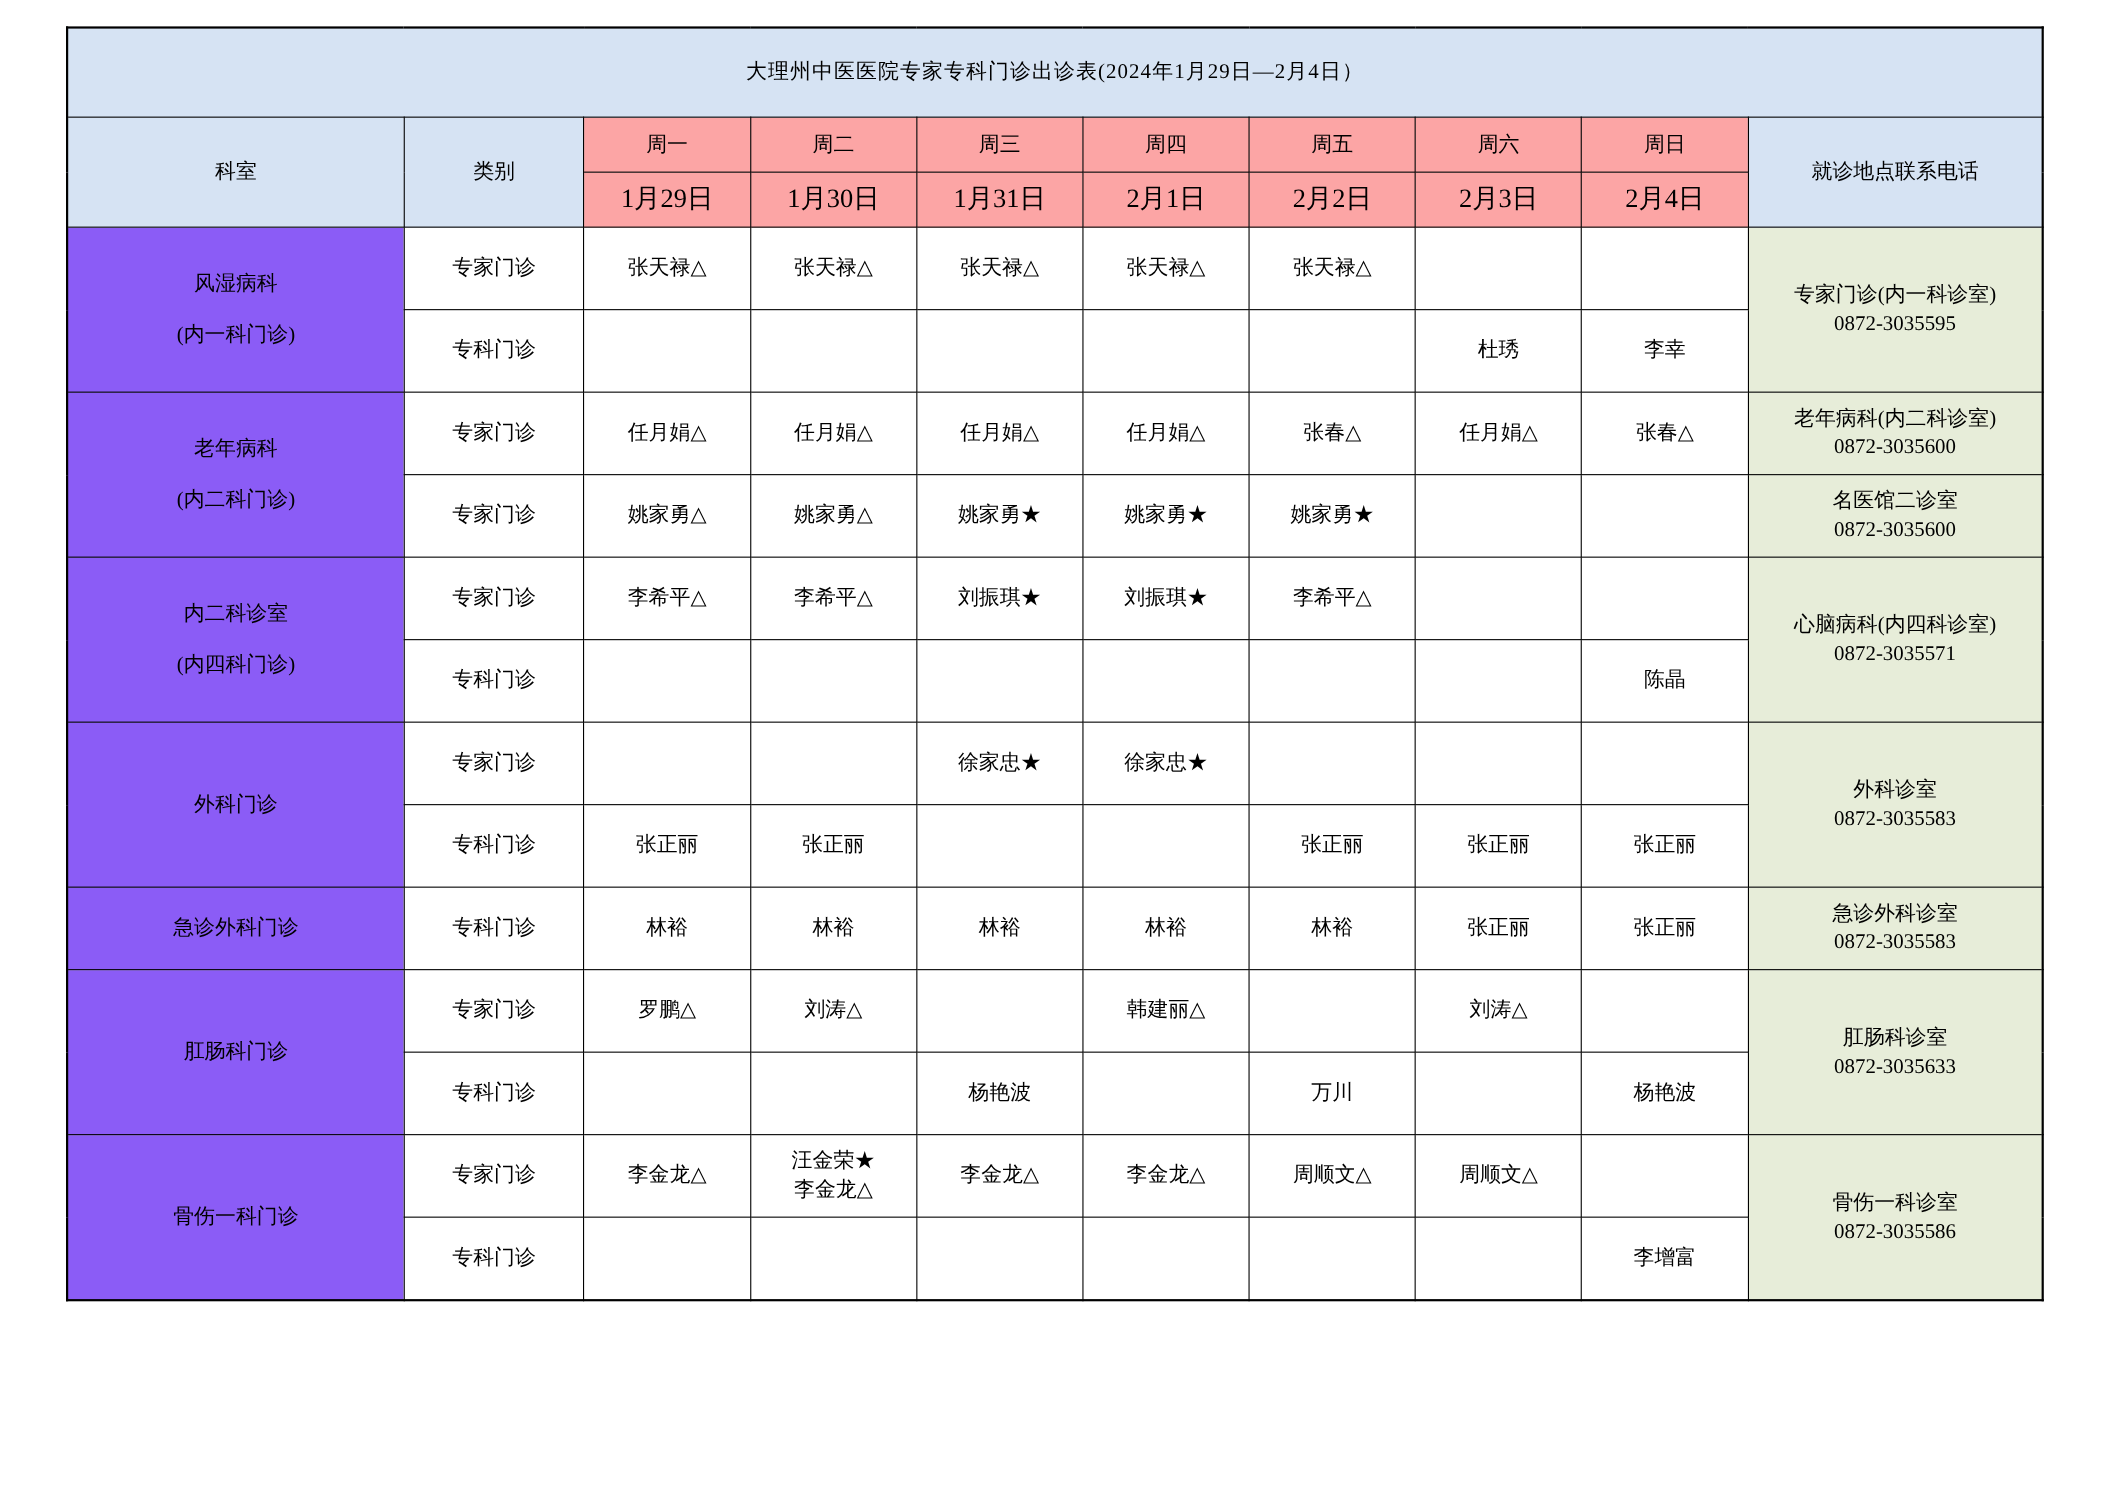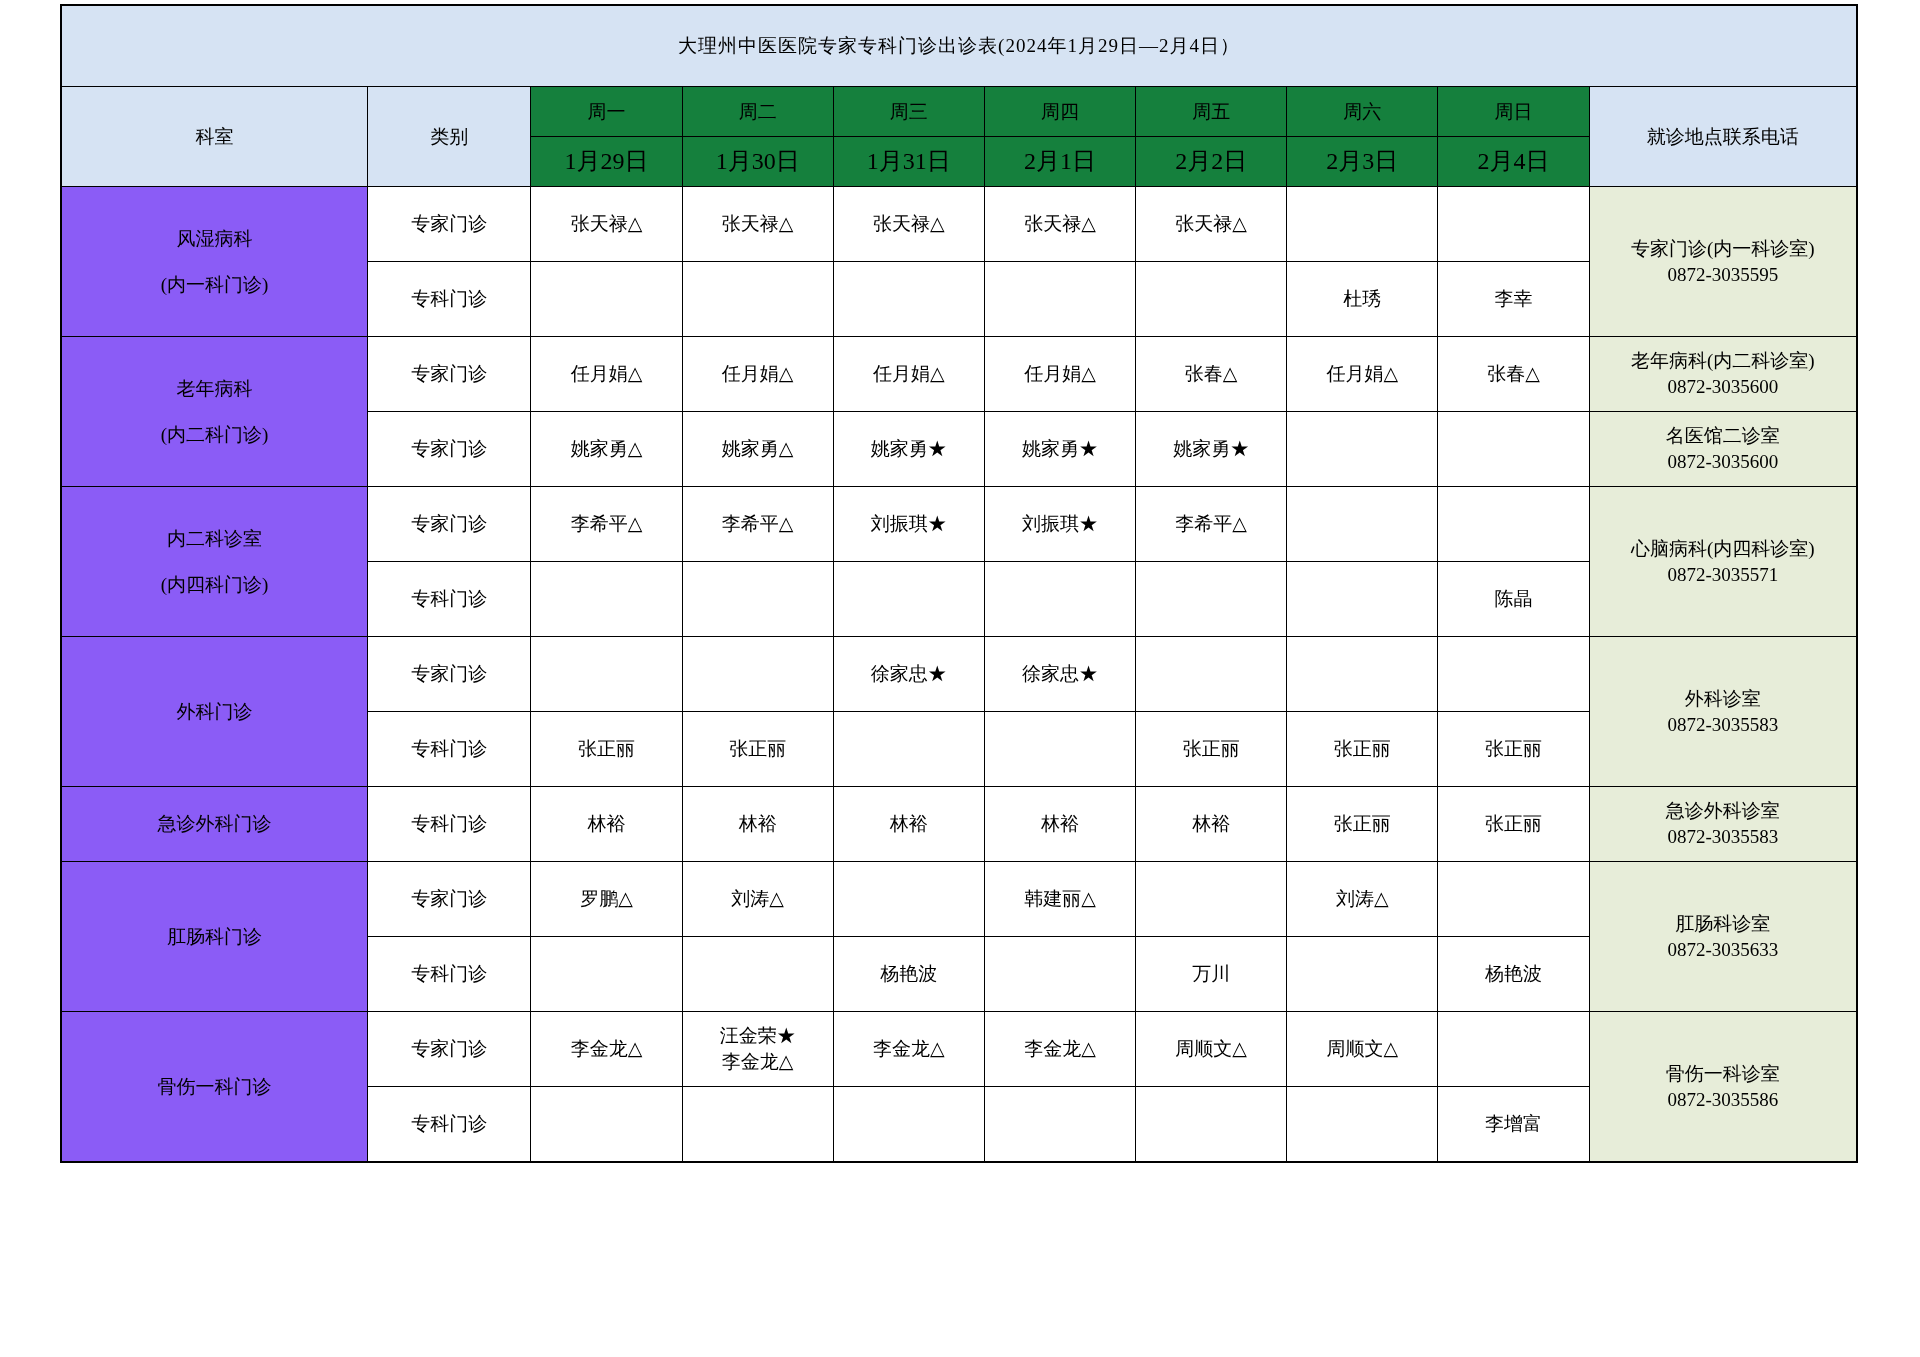--- a/index.html
+++ b/index.html
@@ -10,21 +10,21 @@
   body {
     width: 1920px;
     height: 1357px;
     font-family: "Liberation Serif", "DejaVu Serif", serif;
     color: #000000;
   }
   .page {
     width: 1524px;
     height: 1357px;
     box-sizing: border-box;
-    padding: 4px 60px 0 60px;
+    padding: 24px 60px 0 60px;
   }
   table.schedule {
     border-collapse: collapse;
     table-layout: fixed;
     width: 1798px;
     border: 2px solid #000;
   }
   table.schedule td, table.schedule th {
     border: 1px solid #000;
     text-align: center;
@@ -38,21 +38,21 @@
   .title-cell {
     background: #d6e3f3;
     font-size: 31px;
     font-weight: bold;
     letter-spacing: 1px;
     height: 76px;
     border: 2px solid #000;
   }
   
   .hdr {
-    background: #15803d;
+    background: #fca5a5;
     font-size: 21px;
     font-weight: bold;
     height: 45px;
   }
   .hdr.small {
     font-weight: normal;
     font-size: 24px;
   }
   .hdr-tall {
     background: #d6e3f3;

